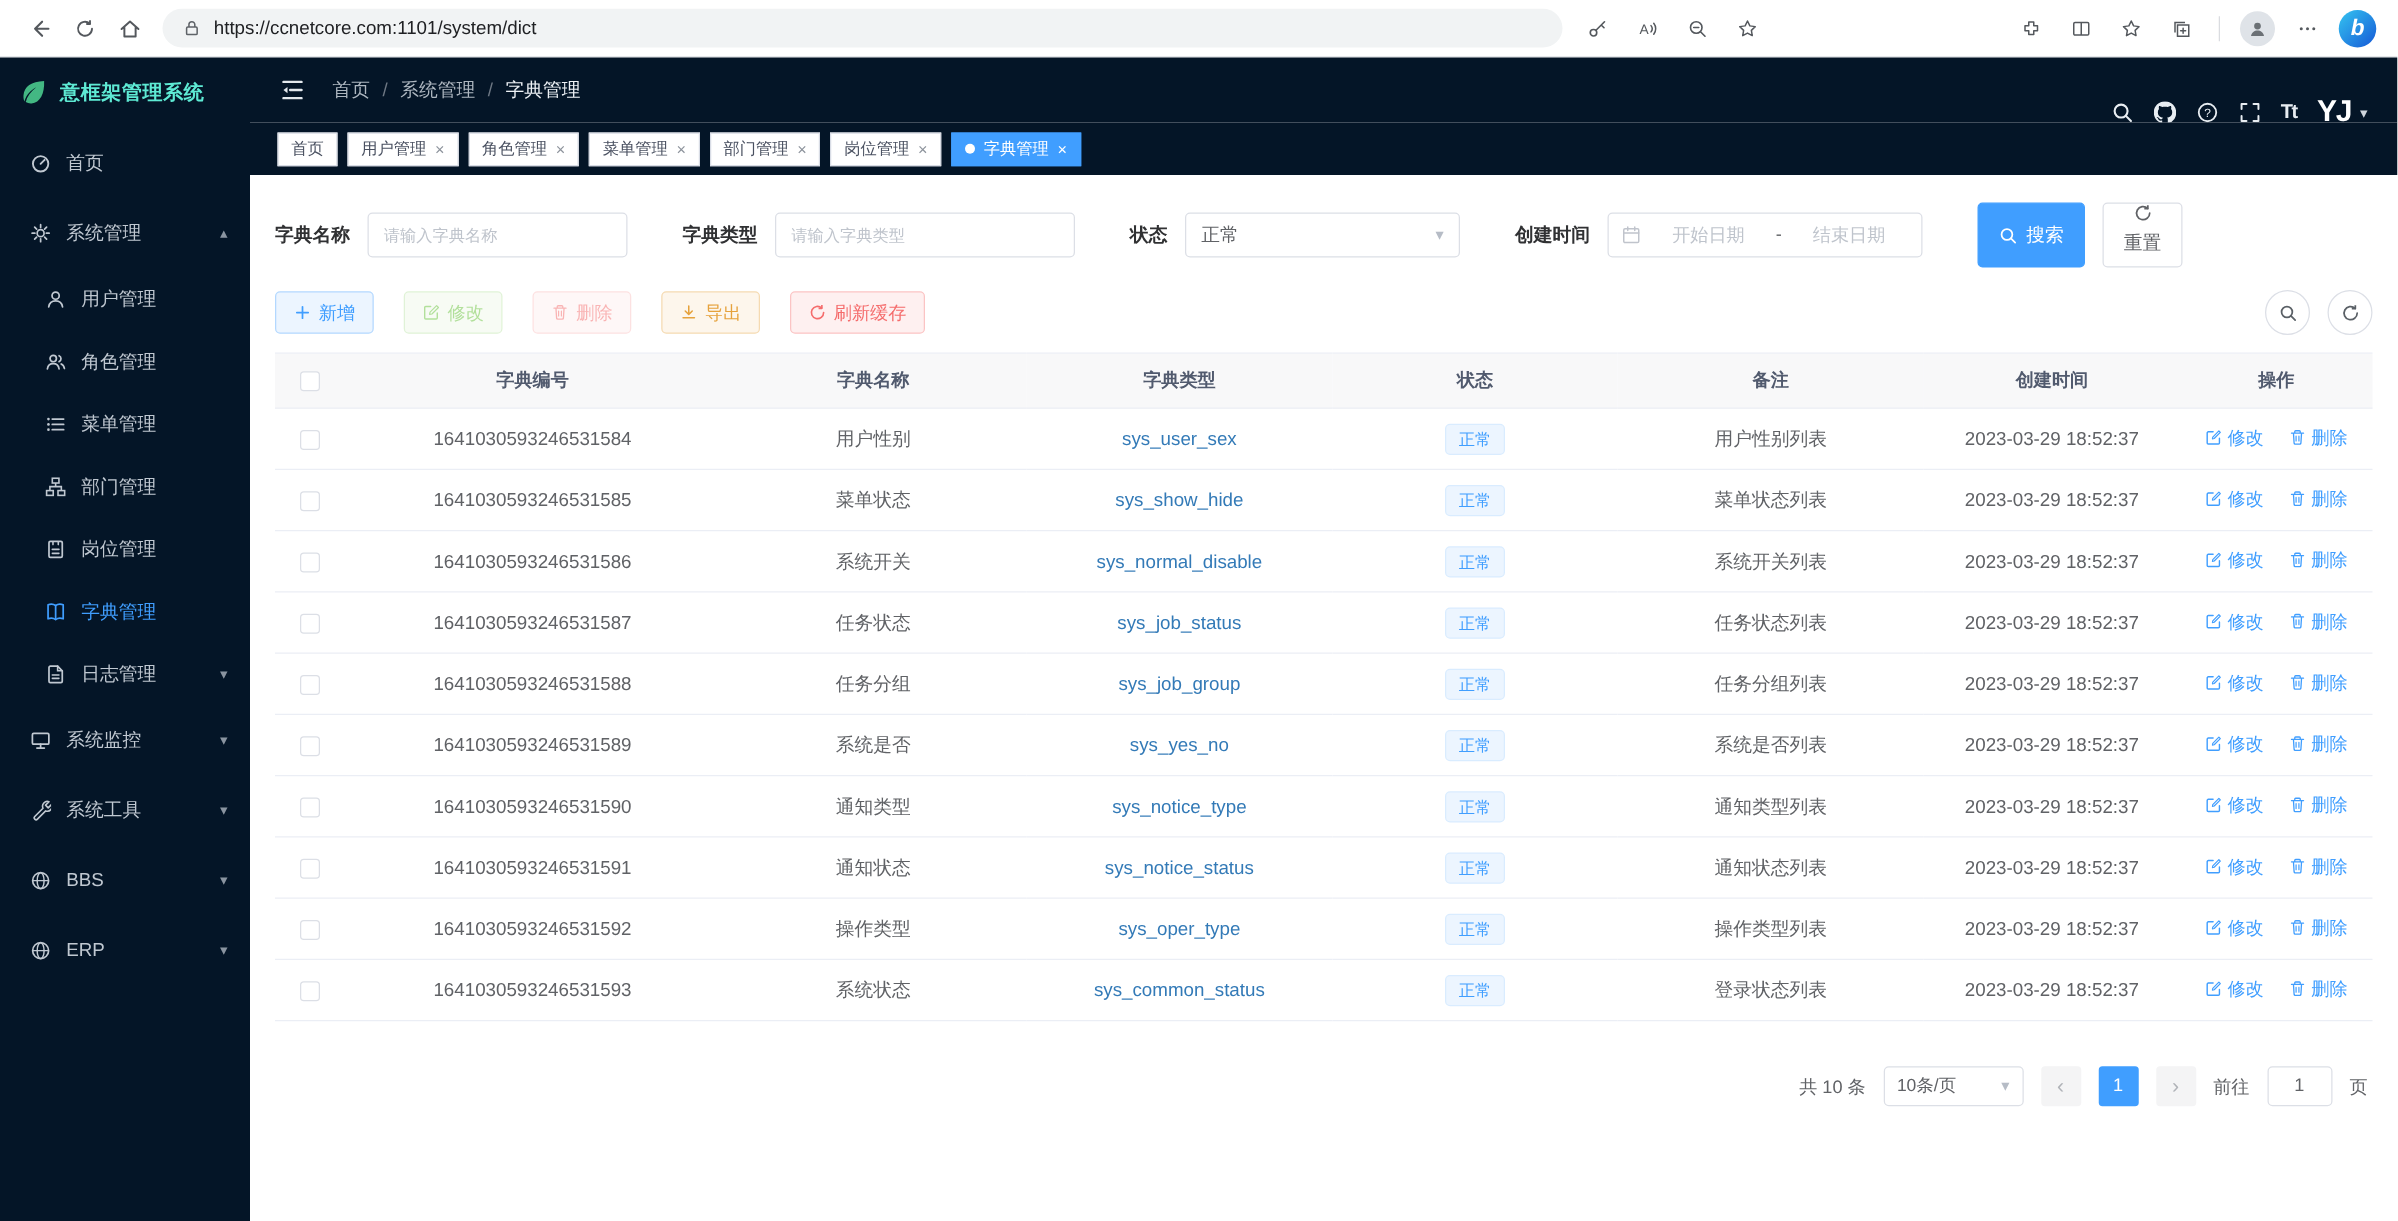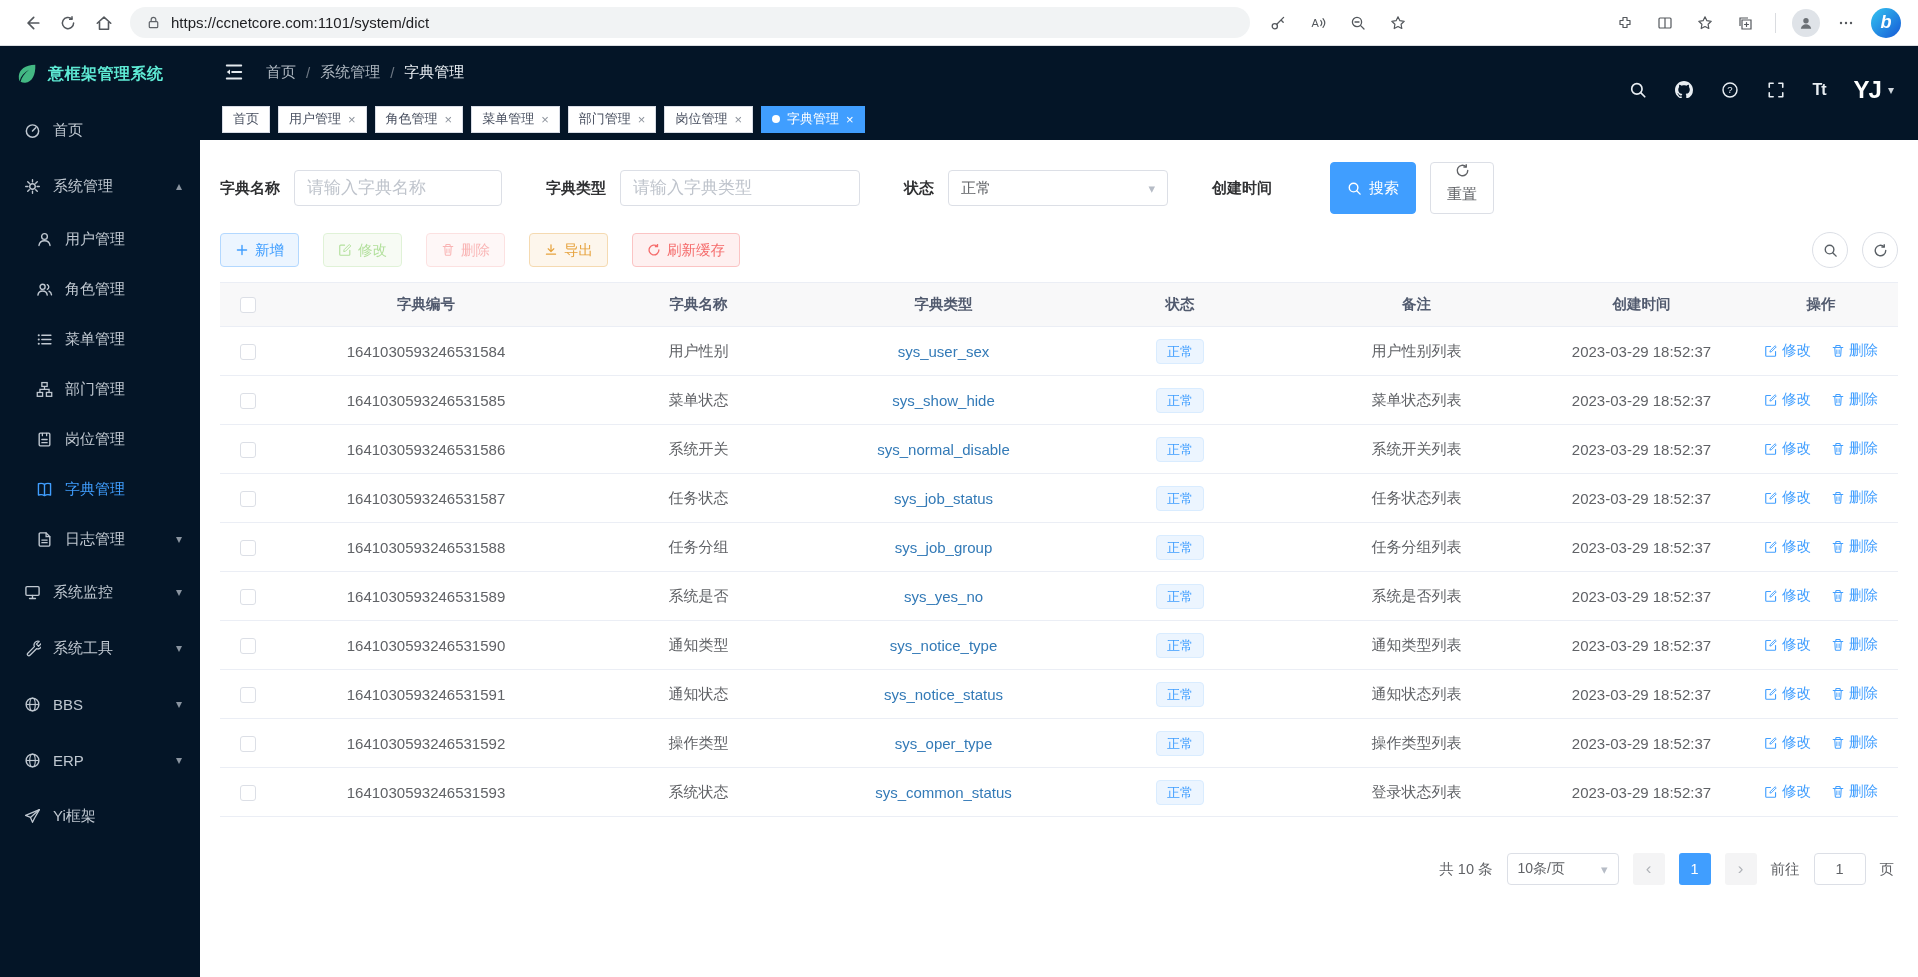--- a/index.html
+++ b/index.html
@@ -34,21 +34,21 @@
 
   .main { flex:1; min-width:0; display:flex; flex-direction:column; }
 
   
   .topbar { height:52px; background:#041527; display:flex; align-items:center; padding:0 24px; color:#cfd6dd; }
   .fold { width:20px; height:20px; color:#e4e9ee; cursor:pointer; }
   .breadcrumb { display:flex; align-items:center; gap:10px; margin-left:22px; font-size:15px; }
   .bc-item { color:#aeb7c0; cursor:pointer; }
   .bc-item.current { color:#eef2f6; cursor:default; }
   .bc-sep { color:#6e7884; }
-  .top-icons { margin-left:auto; display:flex; align-items:center; gap:28px; color:#e8edf2;margin-top:36px; }
+  .top-icons { margin-left:auto; display:flex; align-items:center; gap:16px; color:#e8edf2;margin-top:36px; }
   .ti { display:flex; align-items:center; justify-content:center; cursor:pointer; }
   .ti svg { width:18px; height:18px; }
   .tt { font-weight:bold; font-size:16px; letter-spacing:-1px; }
   .avatar-wrap { display:flex; align-items:center; gap:7px; cursor:pointer; }
   .ylogo { font-weight:bold; font-size:24px; color:#fff; letter-spacing:-1px; }
   .chev-small { font-size:12px; color:#cfd6dd; }
 
   
   .tabbar { height:42px; background:#041527; display:flex; align-items:center; gap:8px; padding:0 22px; }
   .tab { height:27px; background:#fff; border:1px solid #d8dce5; color:#495060; font-size:13px; display:flex; align-items:center; padding:0 10px; gap:7px; cursor:pointer; white-space:nowrap; }
@@ -56,21 +56,21 @@
   .tab.active { background:#409eff; border-color:#409eff; color:#fff; }
   .tab.active .tab-close { color:#fff; }
   .tab-dot { width:8px; height:8px; border-radius:50%; background:#fff; }
 
   
   .content { flex:1; background:#fff; padding:16px 20px; overflow:hidden; }
 
   .search-form { display:flex; align-items:center; margin:6px 0 18px; }
   .form-item { display:flex; align-items:center; margin-right:44px; }
   .form-label { font-weight:bold; font-size:15px; color:#303133; margin-right:14px; white-space:nowrap; }
-  .inp { height:36px; border:1px solid #dcdfe6; border-radius:4px; padding:0 12px; font-size:17px; color:#606266; outline:none; background:#fff; font-family:inherit; }
+  .inp { height:36px; border:1px solid #dcdfe6; border-radius:4px; padding:0 12px; font-size:13px; color:#606266; outline:none; background:#fff; font-family:inherit; }
   .inp::placeholder { color:#bfc4cc; }
   .w-name { width:208px; } .w-type { width:240px; }
   .sel { width:220px; height:36px; border:1px solid #dcdfe6; border-radius:4px; display:flex; align-items:center; padding:0 12px; font-size:15px; color:#606266; cursor:pointer; background:#fff; }
   .sel-arrow { margin-left:auto; color:#b6bcc6; font-size:13px; }
   .daterange { width:252px; height:36px; border:1px solid #dcdfe6; border-radius:4px; display:flex; align-items:center; padding:0 10px; gap:6px; font-size:14.5px; color:#bfc4cc; background:#fff; }
   .daterange svg { width:16px; height:16px; color:#c0c4cc; }
   .dr-start,.dr-end { flex:1; text-align:center; white-space:nowrap; }
   .dr-sep { color:#606266; }
 
   .btn { height:52px; border-radius:4px; border:1px solid #dcdfe6; background:#fff; color:#606266; font-size:15px; padding:0 16px; display:inline-flex; align-items:center; gap:7px; }
@@ -442,27 +442,20 @@
     <span class="mi-label">BBS</span>
     <span class="mi-chev">▾</span>
   </div>
         <div class="menu-item">
     <svg>
             <use href="#i-globe"></use>
           </svg>
     <span class="mi-label">ERP</span>
     <span class="mi-chev">▾</span>
   </div>
-        <div class="menu-item">
-    <svg>
-            <use href="#i-send"></use>
-          </svg>
-    <span class="mi-label">Yi框架</span>
-
-  </div>
       </nav>
   </aside>
 
   <div class="main">
 
     <div class="topbar">
       <svg class="fold">
           <use href="#i-fold"></use>
         </svg>
       <div class="breadcrumb" id="breadcrumb">
@@ -552,20 +545,28 @@
         </div>
         <div class="form-item">
           <span class="form-label">状态</span>
           <div class="sel">
             <span>正常</span>
             <span class="sel-arrow">▾</span>
           </div>
         </div>
         <div class="form-item">
           <span class="form-label">创建时间</span>
+          <div class="daterange">
+            <svg>
+                <use href="#i-calendar"></use>
+              </svg>
+            <span class="dr-start">开始日期</span>
+            <span class="dr-sep">-</span>
+            <span class="dr-end">结束日期</span>
+          </div>
         </div>
         <button class="btn btn-primary">
             <svg>
               <use href="#i-search"></use>
             </svg>
             <span>搜索</span>
           </button>
         <button class="btn">
             <svg>
               <use href="#i-refresh"></use>

